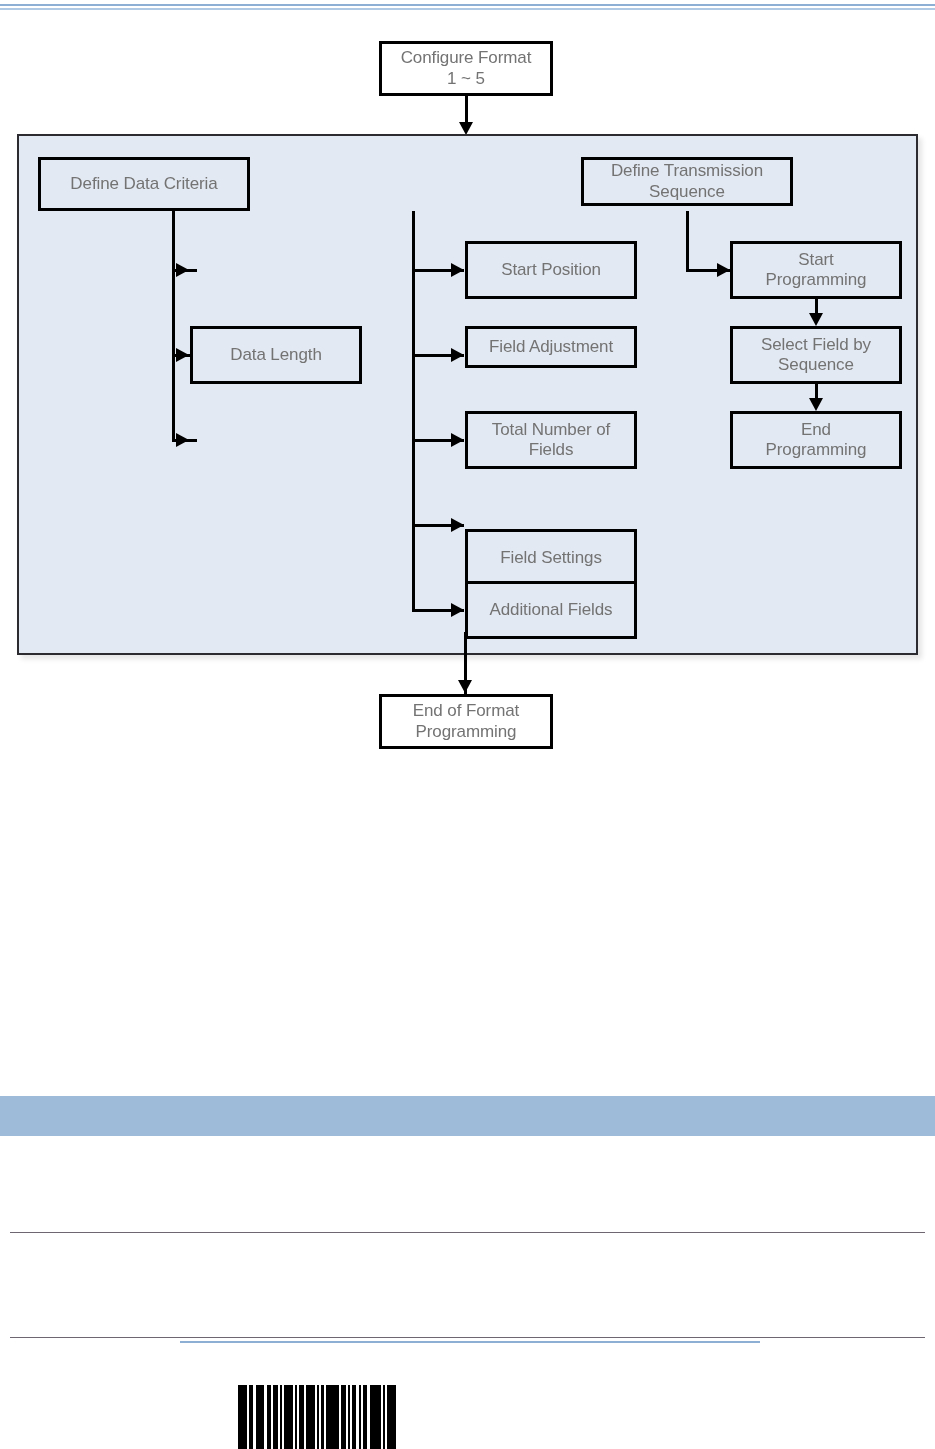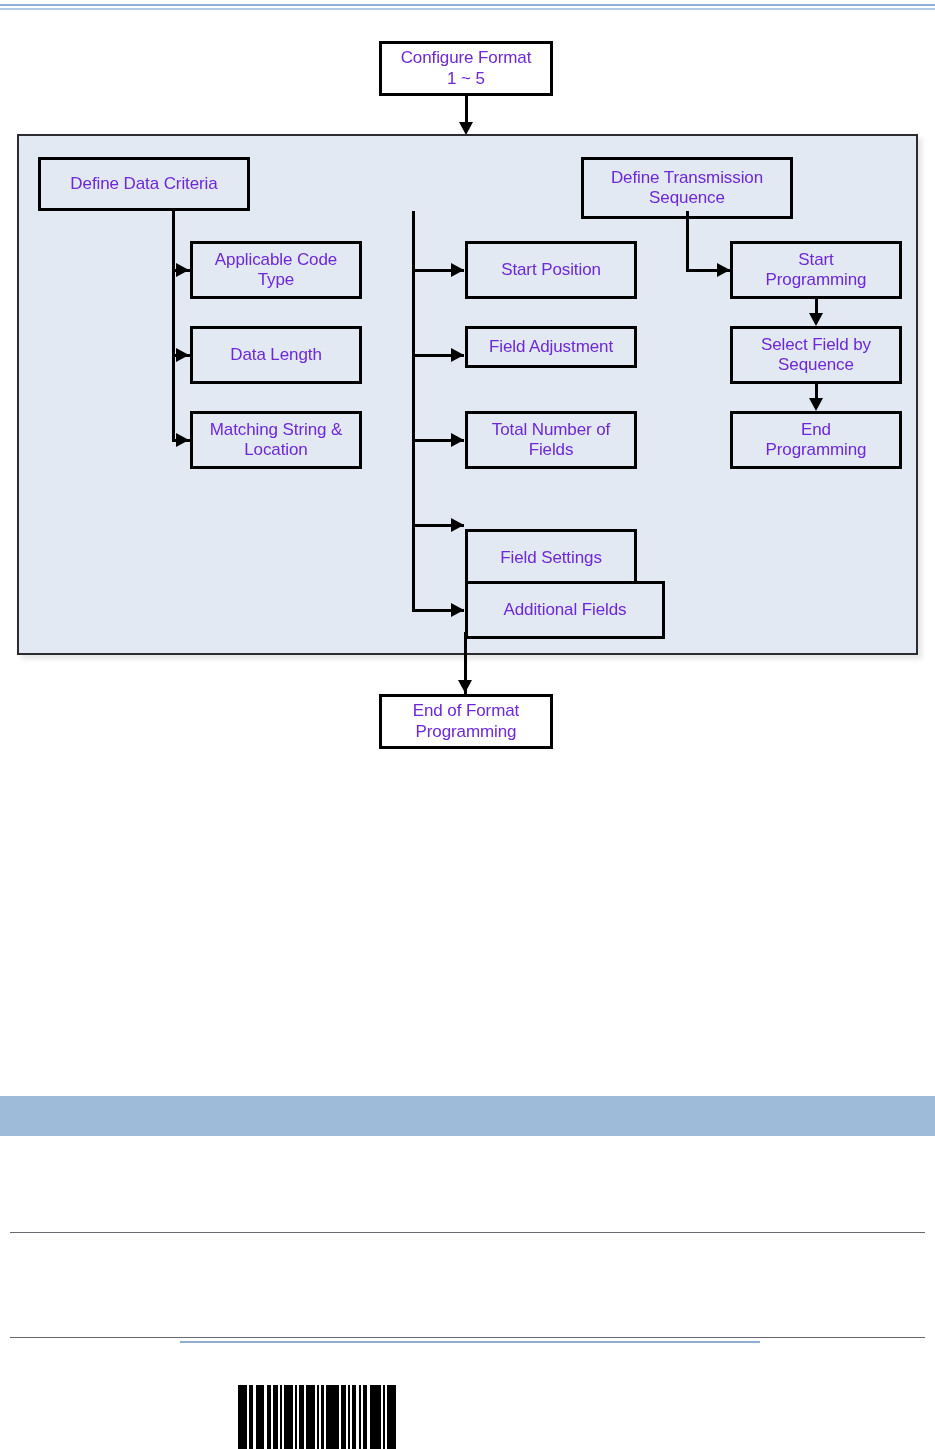--- a/index.html
+++ b/index.html
@@ -74,21 +74,21 @@
     box-sizing: border-box;
     border: 3px solid #000000;
     background: #E3E9F2;
     display: flex;
     align-items: center;
     justify-content: center;
     text-align: center;
     font-size: 17px;
     line-height: 1.18;
     letter-spacing: -0.1px;
-    color: #6d28d9;
+    color: #737373;
     padding: 2px 4px;
     white-space: pre-line;
   }
   .node.white { background: #ffffff; }
 
   
   .vline {
     position: absolute;
     width: 3px;
     background: #000000;
@@ -139,31 +139,27 @@
 <div class="arrow-down" style="left:459px; top:122px;"></div>
 
 <div class="panel">
 
   <div class="node" style="left:19px; top:21px; width:212px; height:54px;">Define Data Criteria</div>
 
   <div class="vline" style="left:153px; top:75px; height:229px;"></div>
 
   <div class="hline" style="left:153px; top:133px; width:25px;"></div>
   <div class="arrow-right" style="left:157px; top:127px;"></div>
-  <div class="node" style="left:171px; top:105px; width:172px; height:58px;">Applicable Code
-Type</div>
 
   <div class="hline" style="left:153px; top:218px; width:25px;"></div>
   <div class="arrow-right" style="left:157px; top:212px;"></div>
   <div class="node" style="left:171px; top:190px; width:172px; height:58px;">Data Length</div>
 
   <div class="hline" style="left:153px; top:303px; width:25px;"></div>
   <div class="arrow-right" style="left:157px; top:297px;"></div>
-  <div class="node" style="left:171px; top:275px; width:172px; height:58px;">Matching String &amp;
-Location</div>
 
 
   <div class="vline" style="left:393px; top:75px; height:399px;"></div>
 
   <div class="hline" style="left:393px; top:133px; width:52px;"></div>
   <div class="arrow-right" style="left:432px; top:127px;"></div>
   <div class="node" style="left:446px; top:105px; width:172px; height:58px;">Start Position</div>
 
   <div class="hline" style="left:393px; top:218px; width:52px;"></div>
   <div class="arrow-right" style="left:432px; top:212px;"></div>
@@ -173,23 +169,23 @@
   <div class="arrow-right" style="left:432px; top:297px;"></div>
   <div class="node" style="left:446px; top:275px; width:172px; height:58px;">Total Number of
 Fields</div>
 
   <div class="hline" style="left:393px; top:388px; width:52px;"></div>
   <div class="arrow-right" style="left:432px; top:382px;"></div>
   <div class="node" style="left:446px; top:360px; width:172px; height:58px;margin-top:33px;">Field Settings</div>
 
   <div class="hline" style="left:393px; top:473px; width:52px;"></div>
   <div class="arrow-right" style="left:432px; top:467px;"></div>
-  <div class="node" style="left:446px; top:445px; width:200px; height:58px;text-align:right;">Additional Fields</div>
-
-  <div class="node" style="left:562px; top:21px; width:212px; height:62px;">Define Transmission
+  <div class="node" style="left:446px; top:445px; width:172px; height:58px;text-align:right;">Additional Fields</div>
+
+  <div class="node" style="left:562px; top:21px; width:212px; height:49px;">Define Transmission
 Sequence</div>
 
   <div class="vline" style="left:667px; top:75px; height:61px;"></div>
   <div class="hline" style="left:667px; top:133px; width:44px;"></div>
   <div class="arrow-right" style="left:698px; top:127px;"></div>
 
   <div class="node" style="left:711px; top:105px; width:172px; height:58px;">Start
 Programming</div>
 
   <div class="vline" style="left:796px; top:163px; height:17px;"></div>

